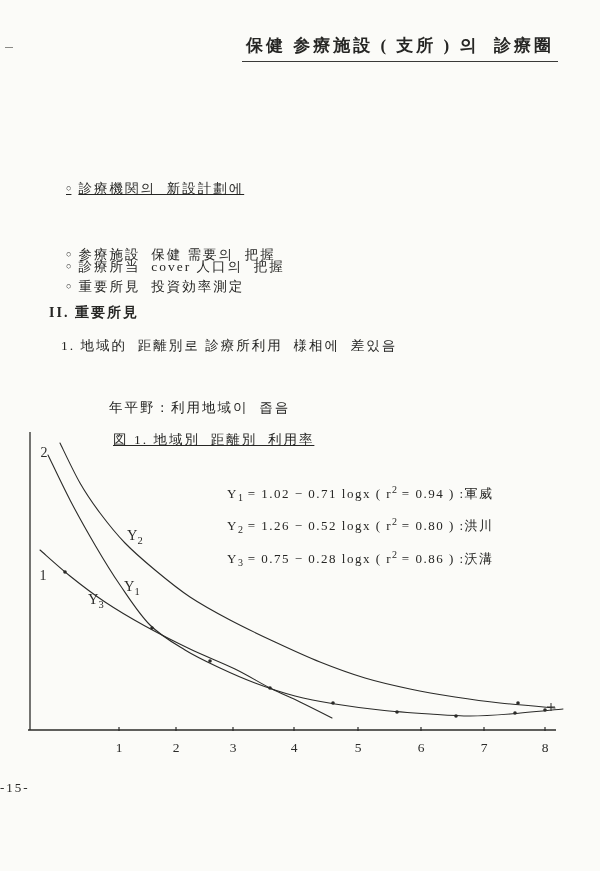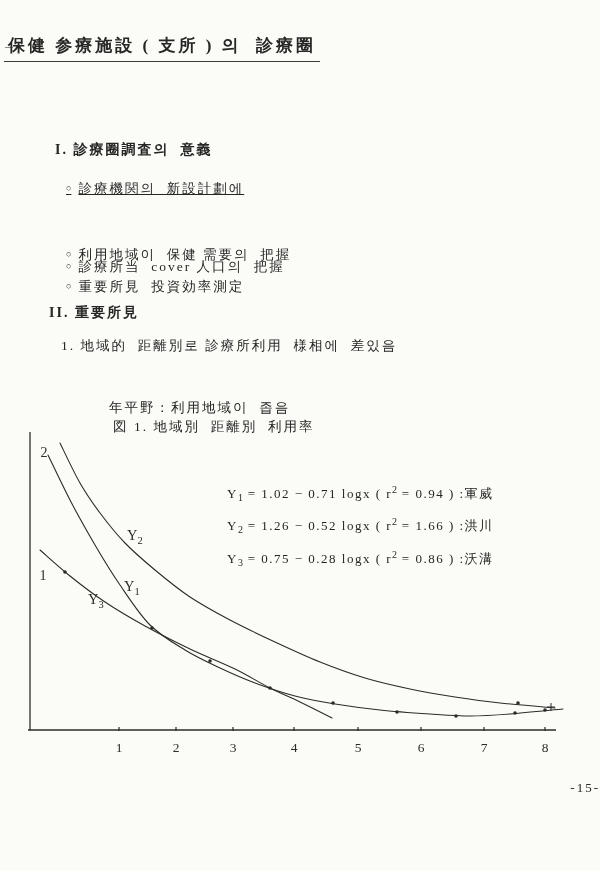--- a/index.html
+++ b/index.html
@@ -3,65 +3,64 @@
 <meta charset="utf-8">
 <style>
   html,body{margin:0;padding:0;}
   body{
     width:600px;height:871px;position:relative;overflow:hidden;
     background:#fbfbf8;color:#262624;
     font-family:"Liberation Serif","DejaVu Serif",serif;
   }
   .page{position:absolute;inset:0;}
   .line{position:absolute;white-space:pre;letter-spacing:2px;font-size:13.5px;}
-  .title-wrap{position:absolute;top:34px;left:4px;width:540px;text-align:left;}
+  .title-wrap{position:absolute;top:34px;left:18px;width:540px;text-align:right;}
   .title{
     display:inline-block;font-size:17px;letter-spacing:3px;white-space:pre;
     border-bottom:1.5px solid #3a3a38;padding:0 4px 4px 4px;font-weight:600;
   }
   .heading{font-size:14px;font-weight:600;}
   .bullet-mark{font-size:9px;vertical-align:2px;margin-right:7px;letter-spacing:0;}
   .eq{position:absolute;white-space:pre;font-size:13px;letter-spacing:1.5px;text-align:center;}
   .eq sub{font-size:10px;letter-spacing:0;vertical-align:-3px;}
   .eq sup{font-size:10px;letter-spacing:0;vertical-align:5px;}
-  .pagenum{position:absolute;top:780px;left:0;width:600px;text-align:right;
+  .pagenum{position:absolute;top:780px;left:0;width:600px;text-align:left;
     font-size:13px;letter-spacing:2px;white-space:pre;}
   .scan-mark{position:absolute;left:5px;top:47px;width:8px;height:1px;
     background:#8a8a86;}
   svg{position:absolute;left:0;top:0;}
 </style>
 </head>
 <body>
 
 <div class="page">
 
   <div class="scan-mark"></div>
 
   <div class="title-wrap">
     <span class="title">保健 参療施設 ( 支所 ) 의  診療圈</span>
   </div>
 
-  <div class="line heading" style="left:55px;top:141px;">I. 診療圈調査의  意義</div>
 
   <div class="line" style="left:66px;top:180px;text-decoration:underline;"><span class="bullet-mark">○</span><span>診療機関의  新設計劃에</span></div>
 
   <div class="line" style="left:66px;top:213px;margin-top:45px;"><span class="bullet-mark">○</span><span>診療所当  cover 人口의  把握</span></div>
 
-  <div class="line" style="left:66px;top:246px;"><span class="bullet-mark">○</span><span>利用地域이  保健 需要의  把握</span></div>
+  <div class="line" style="left:66px;top:246px;"><span class="bullet-mark">○</span><span>参療施設  保健 需要의  把握</span></div>
 
   <div class="line" style="left:66px;top:278px;"><span class="bullet-mark">○</span><span>重要所見  投資効率測定</span></div>
 
   <div class="line heading" style="left:49px;top:304px;">II. 重要所見</div>
 
   <div class="line" style="left:61px;top:337px;">1. 地域的  距離別로 診療所利用  様相에  差있음</div>
 
 
   <div class="line" style="left:109px;top:399px;">年平野：利用地域이  좁음</div>
 
-  <div class="line" style="left:113px;top:418px;">図 1. 地域別  距離別  利用率</div>
+  <div class="line" style="left:113px;top:431px;text-decoration:underline;">図 1. 地域別  距離別  利用率</div>
 
   <svg id="chart-svg" width="600" height="871" viewBox="0 0 600 871">
       <line x1="30" y1="432" x2="30" y2="730" stroke="#2b2b29" stroke-width="1.3"></line>
       <line x1="28" y1="730" x2="556" y2="730" stroke="#2b2b29" stroke-width="1.3"></line>
       <line x1="119" y1="727" x2="119" y2="731" stroke="#2b2b29" stroke-width="1.2"></line>
       <text x="119" y="752" text-anchor="middle" font-size="13.5" fill="#2b2b29" font-family="Liberation Serif, DejaVu Serif, serif">1</text>
       <line x1="176" y1="727" x2="176" y2="731" stroke="#2b2b29" stroke-width="1.2"></line>
       <text x="176" y="752" text-anchor="middle" font-size="13.5" fill="#2b2b29" font-family="Liberation Serif, DejaVu Serif, serif">2</text>
       <line x1="233" y1="727" x2="233" y2="731" stroke="#2b2b29" stroke-width="1.2"></line>
       <text x="233" y="752" text-anchor="middle" font-size="13.5" fill="#2b2b29" font-family="Liberation Serif, DejaVu Serif, serif">3</text>
@@ -92,19 +91,19 @@
       <circle cx="65" cy="572" r="1.8" fill="#2b2b29"></circle>
       <text x="127" y="540" font-size="14.5" fill="#2b2b29" font-family="Liberation Serif, DejaVu Serif, serif">Y<tspan dy="4" font-size="10.5">2</tspan></text>
       <text x="124" y="591" font-size="14.5" fill="#2b2b29" font-family="Liberation Serif, DejaVu Serif, serif">Y<tspan dy="4" font-size="10.5">1</tspan></text>
       <text x="88" y="604" font-size="14.5" fill="#2b2b29" font-family="Liberation Serif, DejaVu Serif, serif">Y<tspan dy="4" font-size="10.5">3</tspan></text>
       <line x1="547" y1="707" x2="555" y2="707" stroke="#2b2b29" stroke-width="1"></line>
       <line x1="551" y1="703" x2="551" y2="711" stroke="#2b2b29" stroke-width="1"></line>
     </svg>
 
   <div class="eq" style="left:227px;top:484px;"><span>Y</span><sub>1</sub><span> = 1.02 − 0.71 logx ( r</span><sup>2</sup><span> = 0.94 ) :軍威</span></div>
 
-  <div class="eq" style="left:227px;top:516px;"><span>Y</span><sub>2</sub><span> = 1.26 − 0.52 logx ( r</span><sup>2</sup><span> = 1.66 ) :洪川</span></div>
+  <div class="eq" style="left:227px;top:516px;"><span>Y</span><sub>2</sub><span> = 1.26 − 0.52 logx ( r</span><sup>2</sup><span> = 0.80 ) :洪川</span></div>
 
   <div class="eq" style="left:227px;top:549px;"><span>Y</span><sub>3</sub><span> = 0.75 − 0.28 logx ( r</span><sup>2</sup><span> = 0.86 ) :沃溝</span></div>
 
   <div class="pagenum">-15-</div>
 
 </div>
 
 </body></html>

